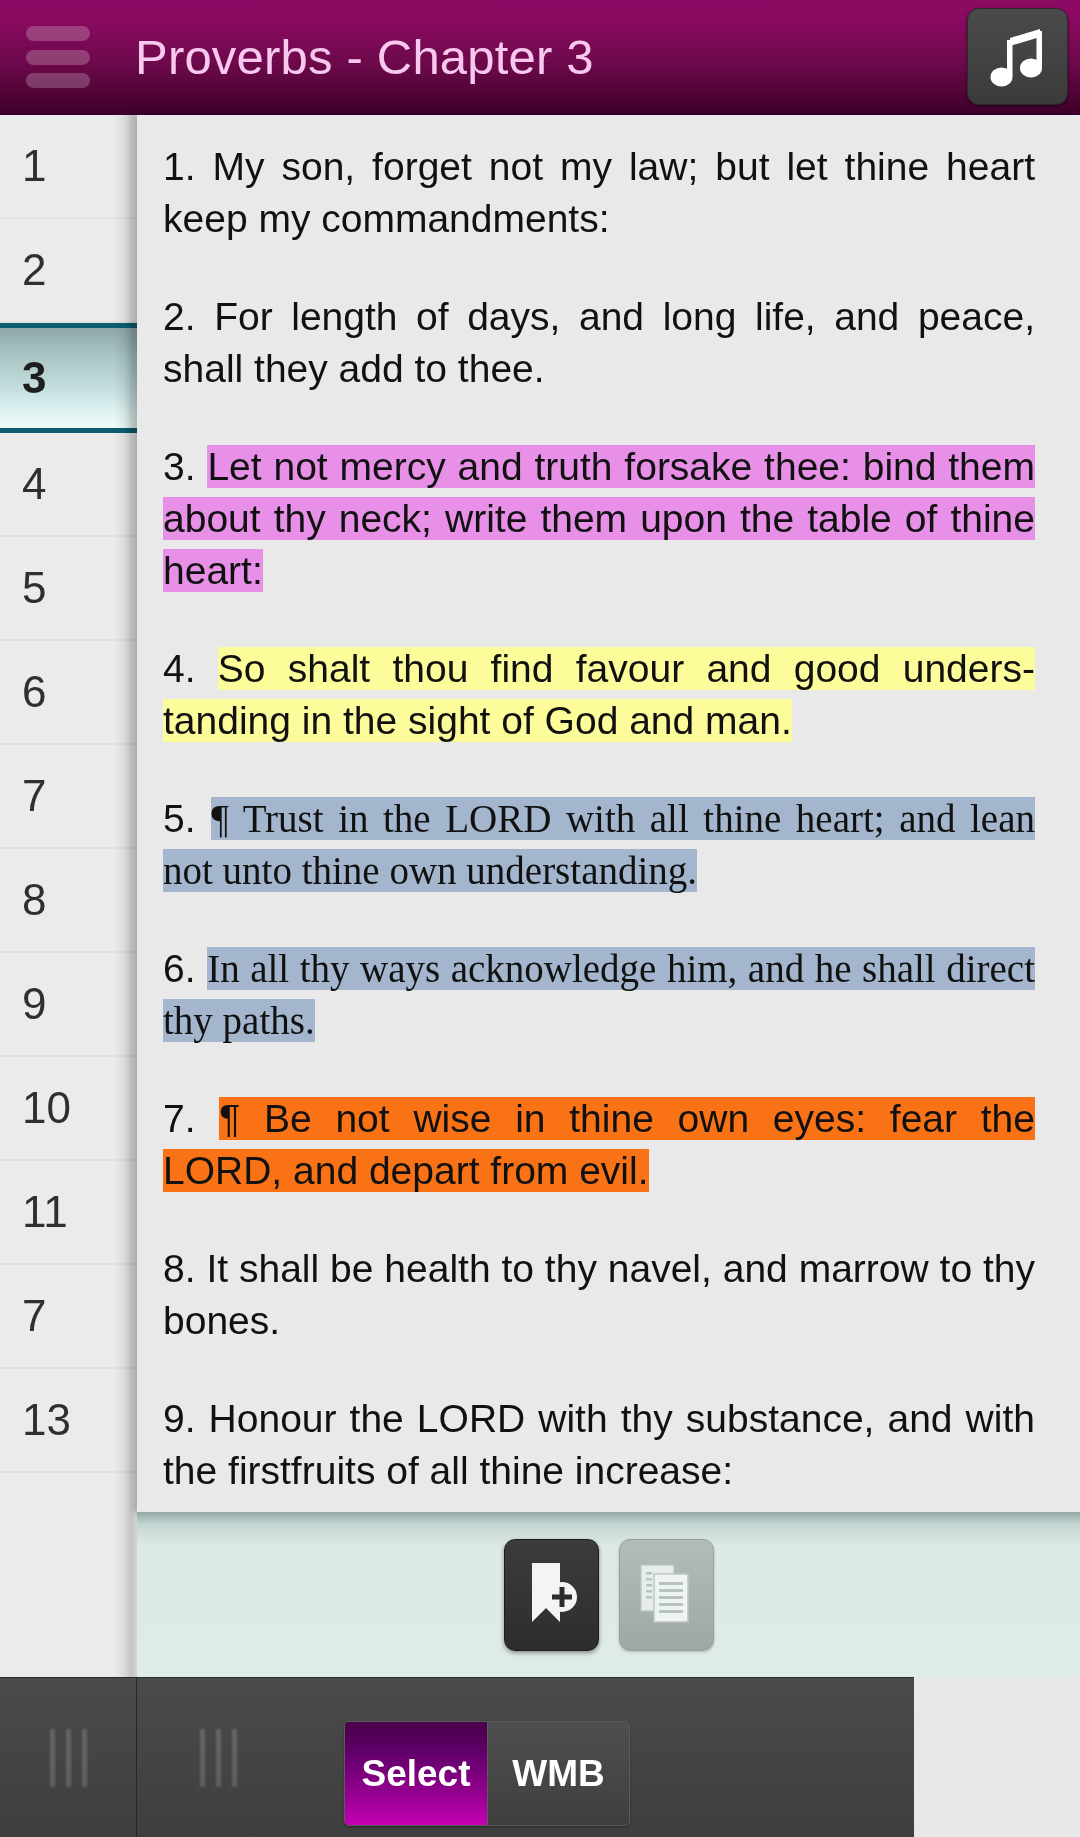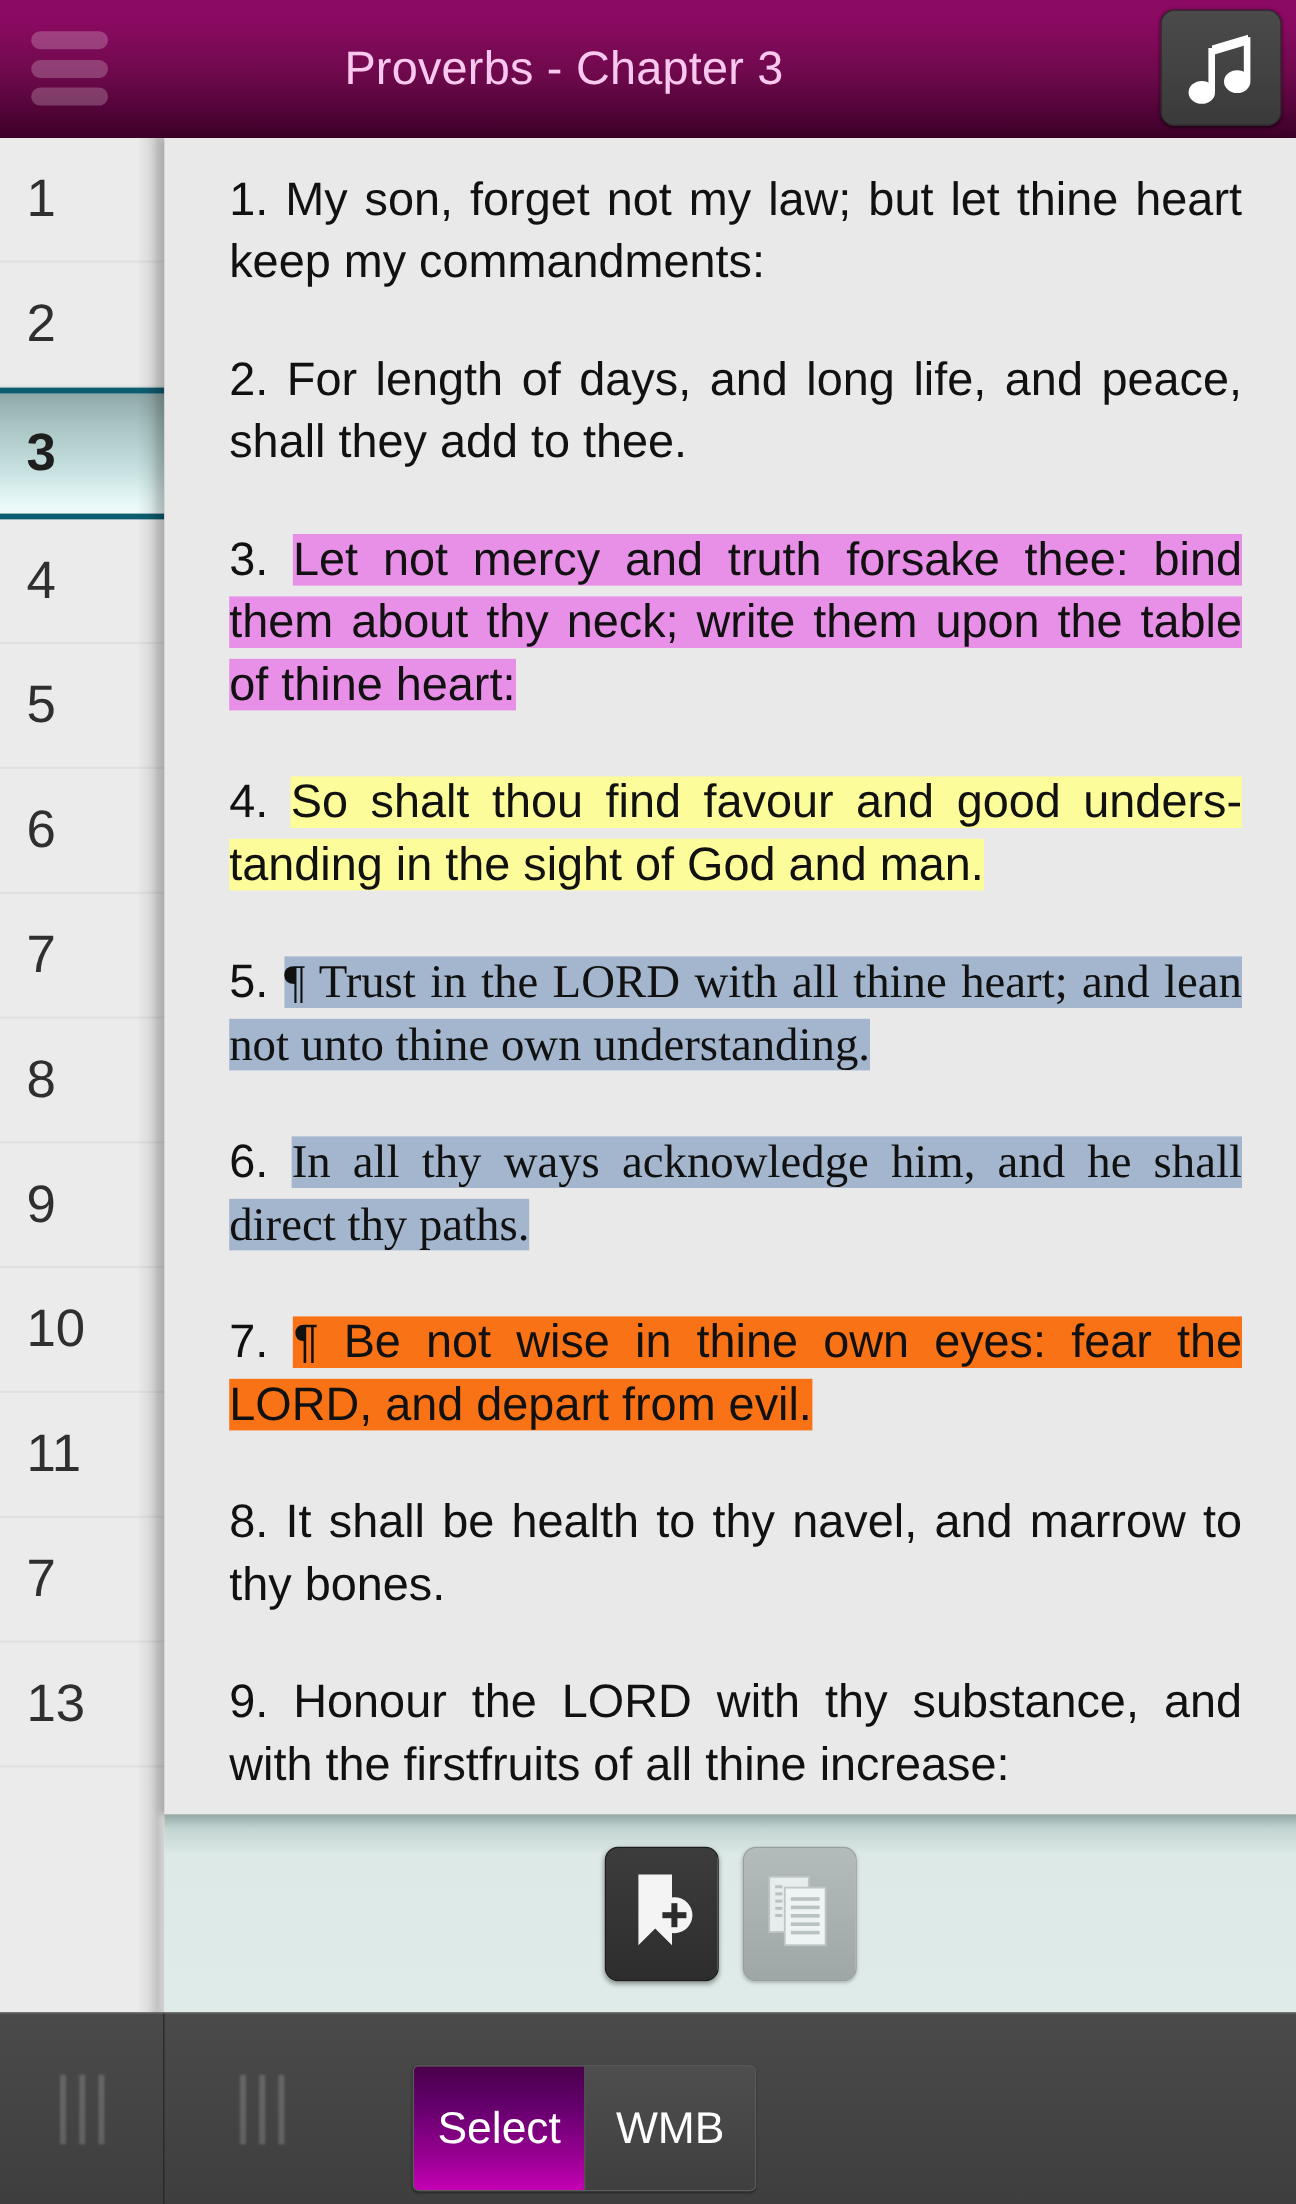--- a/index.html
+++ b/index.html
@@ -42,23 +42,23 @@
     width: 64px;
     height: 15px;
     border-radius: 8px;
     background: rgba(255,255,255,0.22);
   }
   .header-title {
     position: absolute;
     left: 135px; top: 0;
     width: 670px; height: 115px;
     line-height: 115px;
-    text-align: center;
+    text-align: left;
     color: #f9c8ee;
-    font-size: 39px;
+    font-size: 49px;
     letter-spacing: 0.2px;
     white-space: nowrap;
   }
   .music-btn {
     position: absolute;
     right: 12px; top: 8px;
     width: 101px; height: 97px;
     border-radius: 12px;
     background: linear-gradient(to bottom, #4a4a4a 0%, #434343 50%, #3a3a3a 100%);
     border: 1px solid #2b2b2b;
@@ -127,21 +127,20 @@
     position: absolute;
     top: 0; left: 137px;
     width: 943px;
     height: 1397px;
     background: #e9e9e9;
     overflow: hidden;
     box-shadow: -3px 0 6px rgba(0,0,0,0.22);
   }
   .scripture-inner {
     padding: 26px 45px 0 26px;
-    margin-left: 28px;
   }
   .verse-para {
     font-size: 39px;
     line-height: 52px;
     color: #111;
     text-align: justify;
     margin-bottom: 46px;
     word-spacing: 0;
     hyphens: manual;
   }
@@ -182,24 +181,25 @@
   .act-btn.light {
     background: linear-gradient(to bottom, #b4bcbb 0%, #a8b1b0 55%, #9ea7a6 100%);
     border: 1px solid #97a09f;
     box-shadow: 0 1px 3px rgba(0,0,0,0.22);
   }
 
   
   .bottom-bar {
     position: absolute;
     bottom: 0; left: 0;
-    width: 1080px;
+    width: 914px;
     height: 160px;
     background: linear-gradient(to bottom, #4a4a4a 0%, #454545 45%, #3e3e3e 100%);
     border-top: 1px solid #2a2a2a;
+    font-weight: bold;
   }
   .grip {
     position: absolute;
     top: 0;
     height: 160px;
     display: flex;
     align-items: center;
     justify-content: center;
     cursor: grab;
   }

